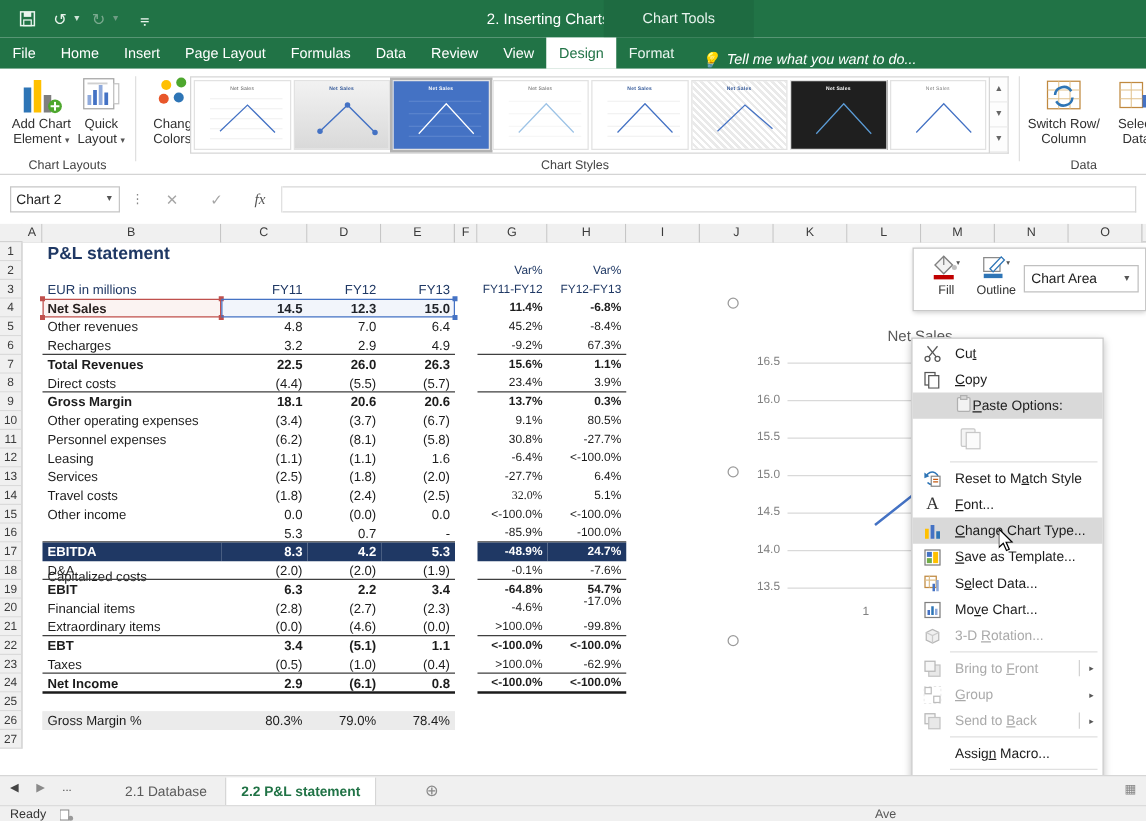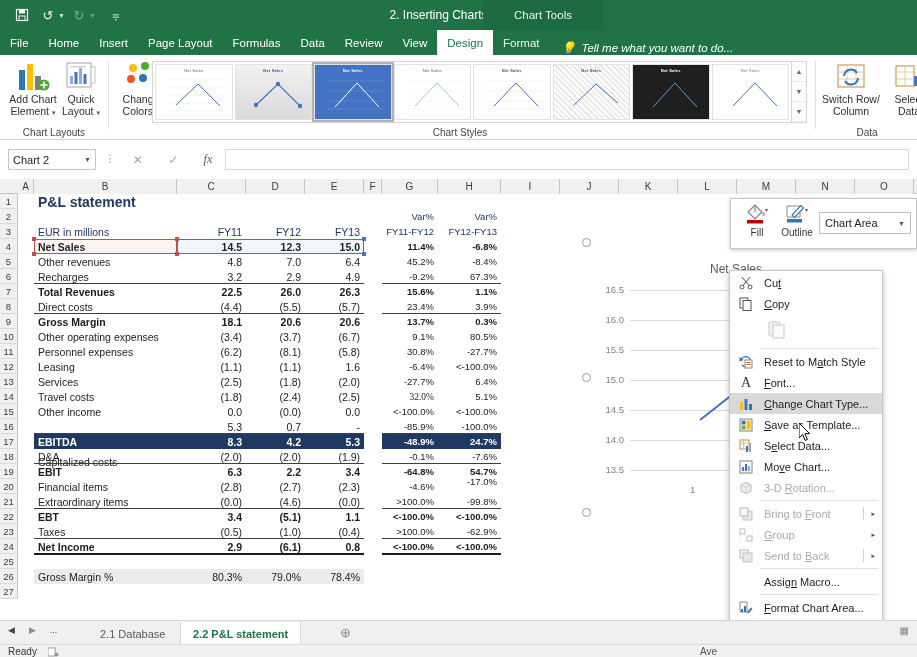--- a/index.html
+++ b/index.html
@@ -718,20 +718,27 @@
       </div>
       <div class="mi">
         <span class="micon">
           <svg width="14" height="14" viewBox="0 0 14 14">
             <rect x="1" y="1" width="8" height="10" fill="#fff" stroke="#555"></rect>
             <rect x="4" y="3.5" width="8" height="10" fill="#fff" stroke="#555"></rect>
           </svg>
         </span>
         <span><u>C</u>opy</span>
       </div>
+      <div class="mhdr">
+        <span class="micon"><svg width="14" height="14" viewBox="0 0 14 14">
+            <rect x="2" y="2" width="10" height="11" rx="1" fill="#f2f2f2" stroke="#b0b0b0"></rect>
+            <rect x="4.5" y="0.5" width="5" height="3" fill="#d9d9d9" stroke="#b0b0b0"></rect>
+          </svg></span>
+        <span><u>P</u>aste Options:</span>
+      </div>
       <div class="pasterow">
         <span class="pbtn">
           <svg width="22" height="22" viewBox="0 0 22 22">
             <rect x="3" y="3" width="11" height="14" rx="1" fill="#f4f4f4" stroke="#c8c8c8"></rect>
             <rect x="7" y="6" width="11" height="13" fill="#fbfbfb" stroke="#c8c8c8"></rect>
           </svg>
         </span>
       </div>
       <div class="msep"></div>
       <div class="mi">

